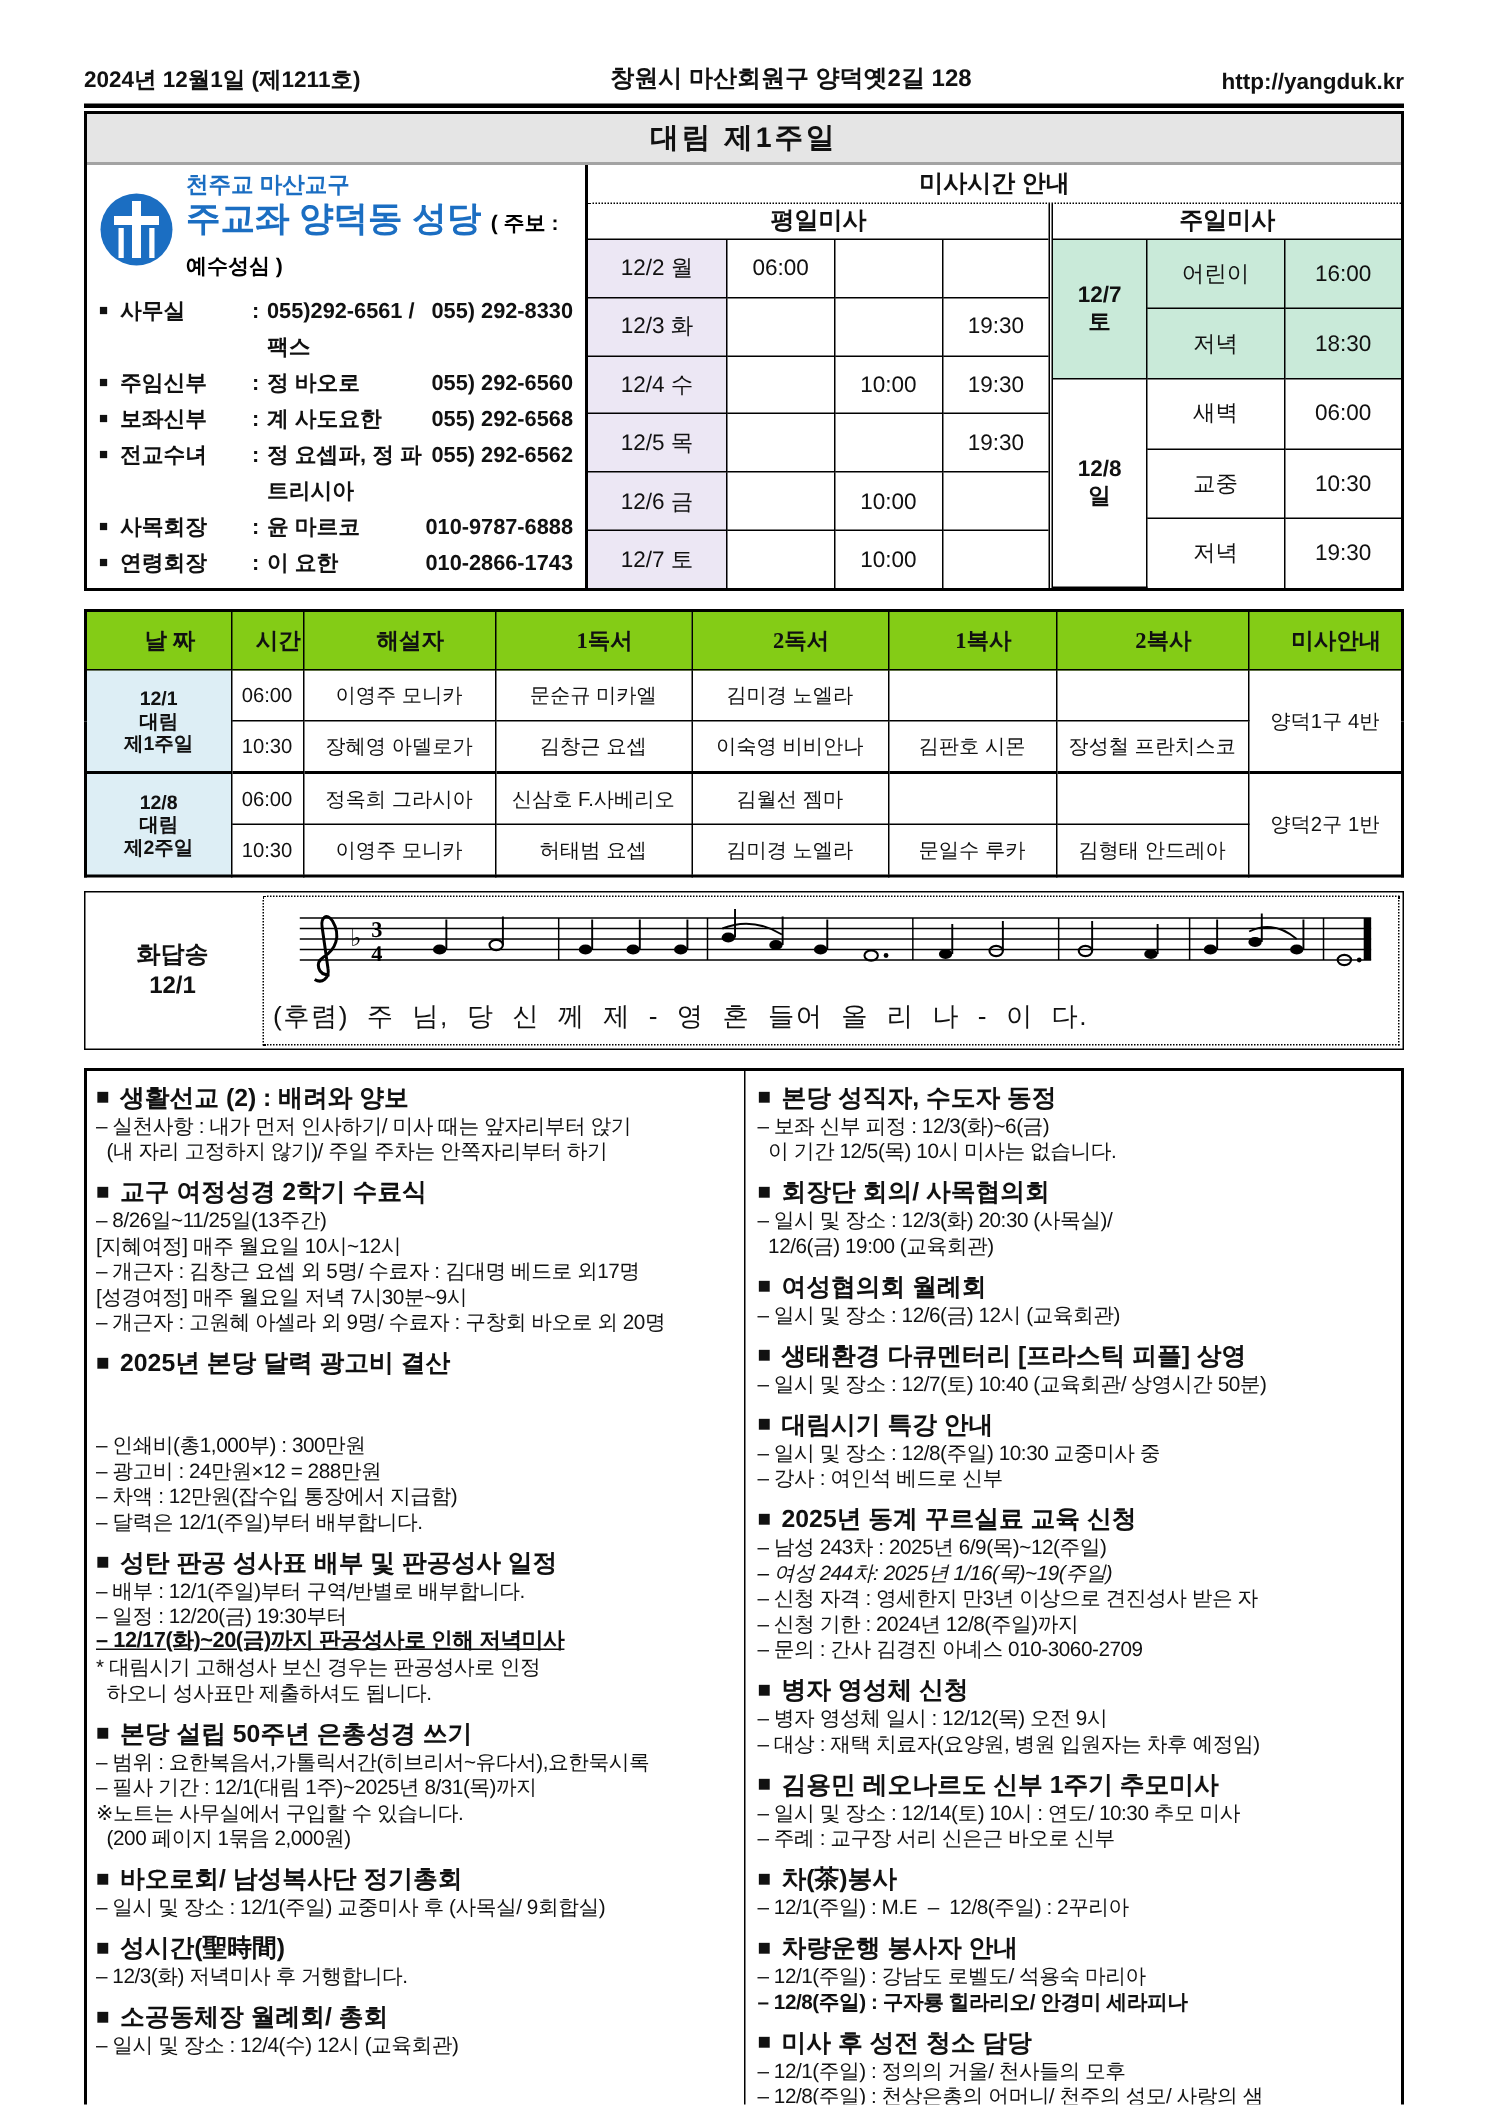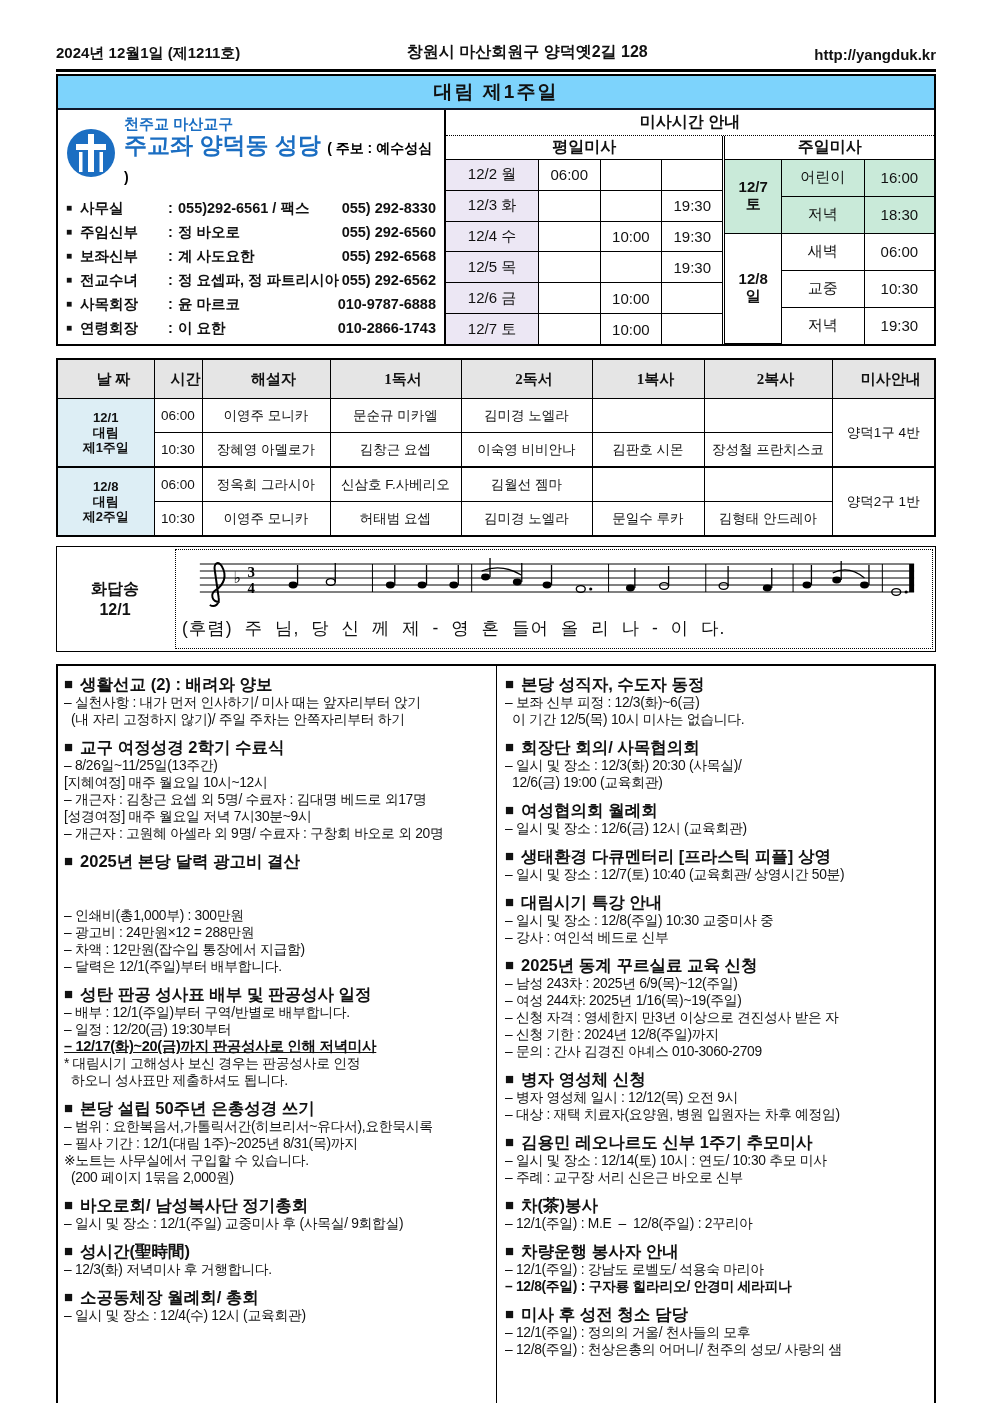--- a/index.html
+++ b/index.html
@@ -3,23 +3,23 @@
 <meta charset="utf-8">
 <style>
   html,body{margin:0;padding:0;background:#fff;}
   body{width:992px;height:1403px;font-family:"Liberation Sans","DejaVu Sans",sans-serif;color:#111;position:relative;}
   .page{padding:42px 56px 0 56px;}
   
   .tophdr{display:flex;justify-content:space-between;align-items:flex-end;font-weight:bold;font-size:15px;padding-bottom:6px;border-bottom:3px solid #000;}
   .tophdr .mid{font-size:16px;}
   
   .mainbox{border:2px solid #000;margin-top:2px;}
-  .titlebar{background:#7dd3fc;text-align:center;font-weight:bold;font-size:19px;padding:3px 0;border-bottom:2px solid #0f172a;letter-spacing:2px;}
+  .titlebar{background:#e5e5e5;text-align:center;font-weight:bold;font-size:19px;padding:3px 0;border-bottom:2px solid #a3a3a3;letter-spacing:2px;}
   .topcols{display:flex;}
-  .churchcol{width:388px;border-right:2px solid #000;padding:6px 8px 4px 8px;box-sizing:border-box;}
+  .churchcol{width:334px;border-right:2px solid #000;padding:6px 8px 4px 8px;box-sizing:border-box;}
   .logo-row{display:flex;align-items:center;margin-bottom:6px;}
   .logo-circle{width:50px;height:50px;flex:0 0 50px;margin-right:8px;}
   .logo-txt .l1{color:#1b6ec2;font-weight:bold;font-size:15px;line-height:16px;}
   .logo-txt .l2{color:#1b6ec2;font-weight:bold;font-size:23px;line-height:26px;}
   .logo-txt .l2 .patron{color:#000;font-size:14px;font-weight:bold;}
   .contact-row{display:flex;font-size:14.5px;line-height:24px;font-weight:600;}
   .contact-row .bullet{width:14px;font-size:10px;}
   .contact-row .c-label{width:84px;text-align:justify;text-align-last:justify;margin-right:4px;}
   .contact-row .colon{width:10px;}
   .contact-row .mid{flex:1;}
@@ -35,21 +35,21 @@
   table.mt td{border:1px solid #000;font-size:15px;text-align:center;padding:0 2px;height:27px;}
   table.mt td.day{background:#ece7f4;width:88px;}
   table.mt tr td:first-child{border-left:none;}
   table.mt tr td:last-child{border-right:none;}
   table.mt tr:last-child td{border-bottom:none;}
   table.mt tr:first-child td{border-top:none;}
   td.sun-day{font-weight:bold;font-size:15px;}
   td.grn{background:#c9ead9;}
   
   table.roster{border-collapse:collapse;width:100%;margin-top:12px;border:2px solid #000;}
-  table.roster th{background:#e5e5e5;border:1px solid #000;font-size:15px;height:36px;font-family:"Liberation Serif","DejaVu Serif",serif;font-weight:bold;padding-left:16px;}
+  table.roster th{background:#84cc16;border:1px solid #000;font-size:15px;height:36px;font-family:"Liberation Serif","DejaVu Serif",serif;font-weight:bold;padding-left:16px;}
   table.roster td{border:1px solid #000;font-size:13.5px;text-align:center;height:33px;padding:0 2px;}
   table.roster td.date{background:#ddeef5;font-weight:bold;font-size:13px;line-height:15px;}
   table.roster td.grpsep{border-top:2px solid #000;}
   
   .psalm{border:1.5px solid #000;margin-top:9px;display:flex;height:104px;}
   .psalm-label{width:116px;display:flex;flex-direction:column;justify-content:center;align-items:center;font-weight:bold;font-size:16px;line-height:21px;}
   .psalm-music{flex:1;border:1px dotted #000;margin:2px;padding:2px 6px 0 6px;}
   .lyrics{font-weight:normal;font-size:17.5px;letter-spacing:1px;word-spacing:6px;margin-top:2px;white-space:nowrap;}
   
   .annbox{border:2px solid #000;margin-top:12px;display:flex;height:760px;overflow:hidden;}
@@ -480,21 +480,21 @@
           </div>
           <div class="sec-line" style="white-space: pre-wrap;">– 일시 및 장소 : 12/8(주일) 10:30 교중미사 중</div>
           <div class="sec-line" style="white-space: pre-wrap;">– 강사 : 여인석 베드로 신부</div>
         </div>
         <div class="sec">
           <div class="sec-title">
             <span class="sq">■</span>
             <span>2025년 동계 꾸르실료 교육 신청</span>
           </div>
           <div class="sec-line" style="white-space: pre-wrap;">– 남성 243차 : 2025년 6/9(목)~12(주일)</div>
-          <div class="sec-line" style="white-space: pre-wrap;">– 여성 244차: 2025년 1/16(목)~19(주일)</div>
+          <div class="sec-line" style="white-space: pre-wrap; font-style: italic;">– 여성 244차: 2025년 1/16(목)~19(주일)</div>
           <div class="sec-line" style="white-space: pre-wrap;">– 신청 자격 : 영세한지 만3년 이상으로 견진성사 받은 자</div>
           <div class="sec-line" style="white-space: pre-wrap;">– 신청 기한 : 2024년 12/8(주일)까지</div>
           <div class="sec-line" style="white-space: pre-wrap;">– 문의 : 간사 김경진 아녜스 010-3060-2709</div>
         </div>
         <div class="sec">
           <div class="sec-title">
             <span class="sq">■</span>
             <span>병자 영성체 신청</span>
           </div>
           <div class="sec-line" style="white-space: pre-wrap;">– 병자 영성체 일시 : 12/12(목) 오전 9시</div>

